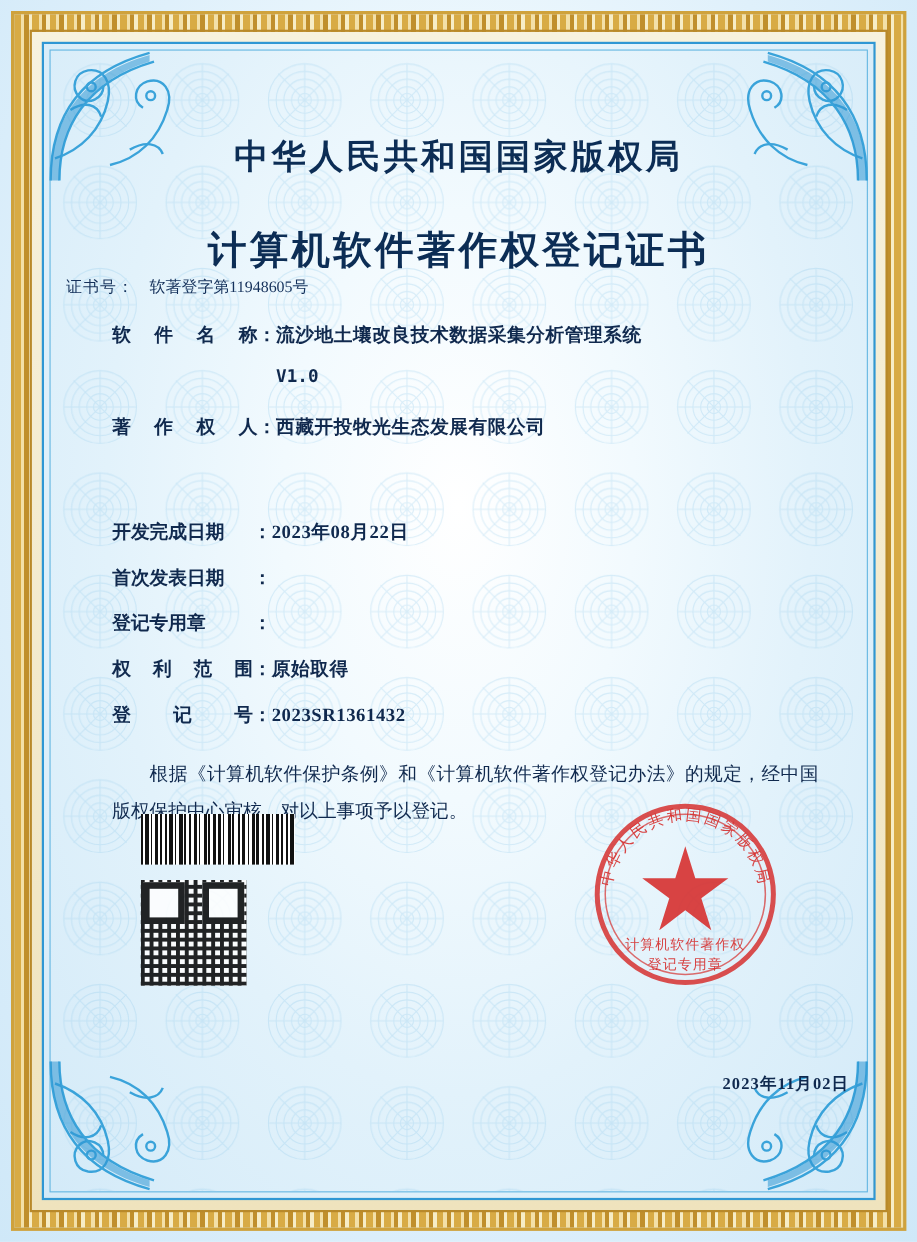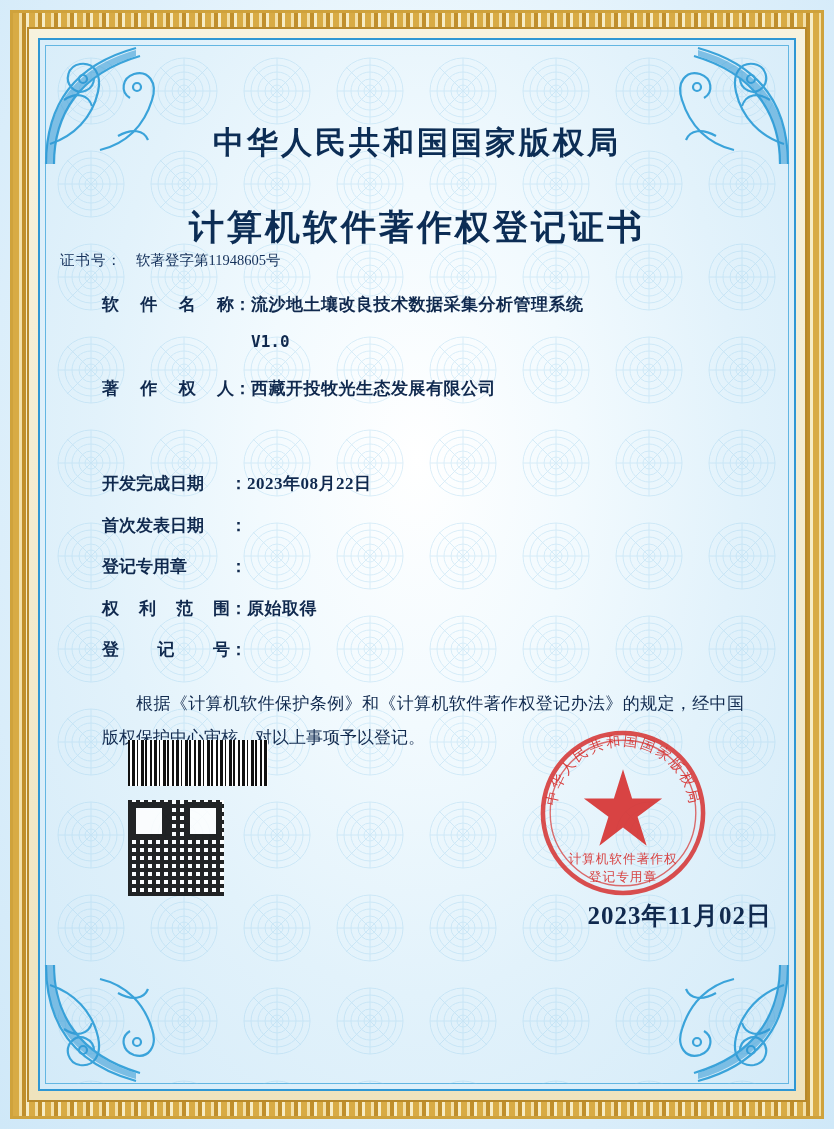--- a/index.html
+++ b/index.html
@@ -209,22 +209,22 @@
     right: 120px;
     top: 722px;
     width: 182px;
     height: 182px;
   }
   .seal svg { width: 100%; height: 100%; }
 
   .issue-date {
     position: absolute;
     right: 62px;
-    top: 899px;
-    font-size: 25px;
+    top: 976px;
+    font-size: 15px;
     font-weight: bold;
     color: #10294e;
     letter-spacing: 1px;
   }
 </style>
 </head>
 <body>
 
 <div class="certificate">
 
@@ -393,20 +393,21 @@
         <div class="field-value">原始取得</div>
       </div>
 
       <div class="field-row dense">
         <div class="field-label spread">
           <span>登</span>
             <span>记</span>
             <span>号</span>
         </div>
         <div class="field-colon">：</div>
+        <div class="field-value">2023SR1361432</div>
       </div>
 
     </div>
 
     <div class="statement">
       <p>根据《计算机软件保护条例》和《计算机软件著作权登记办法》的规定，经中国版权保护中心审核，对以上事项予以登记。</p>
     </div>
 
   </div>
 

